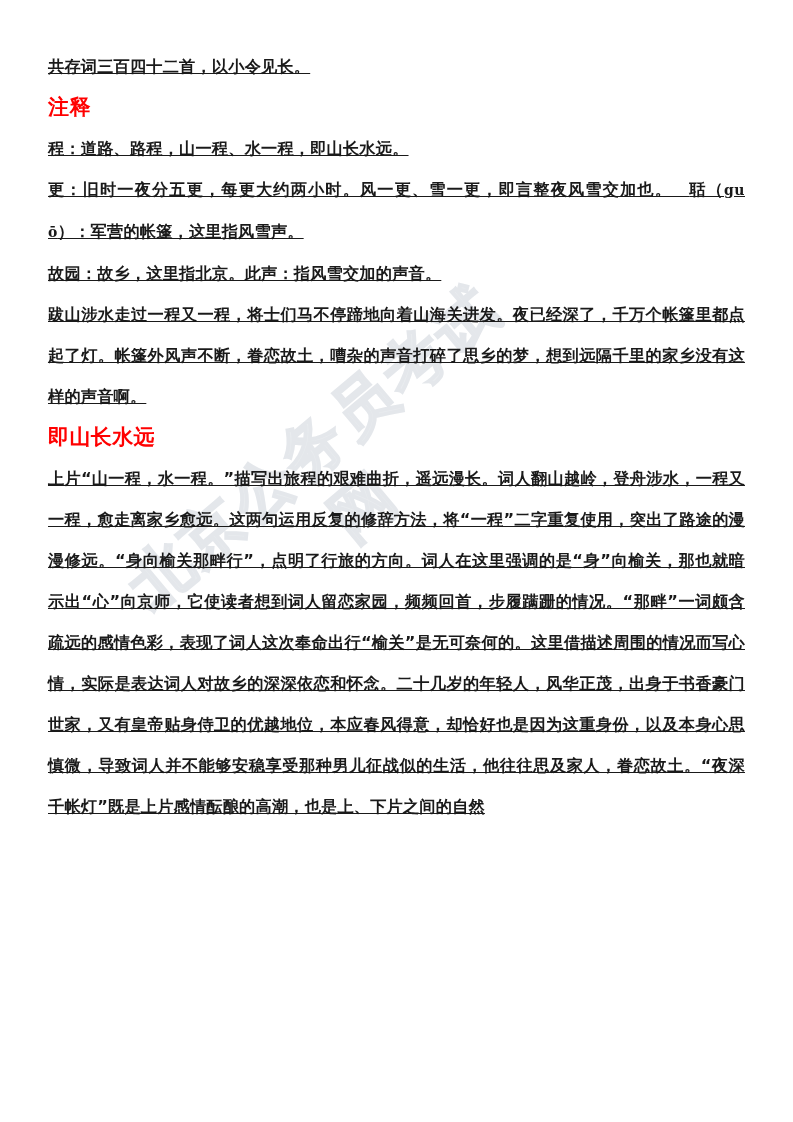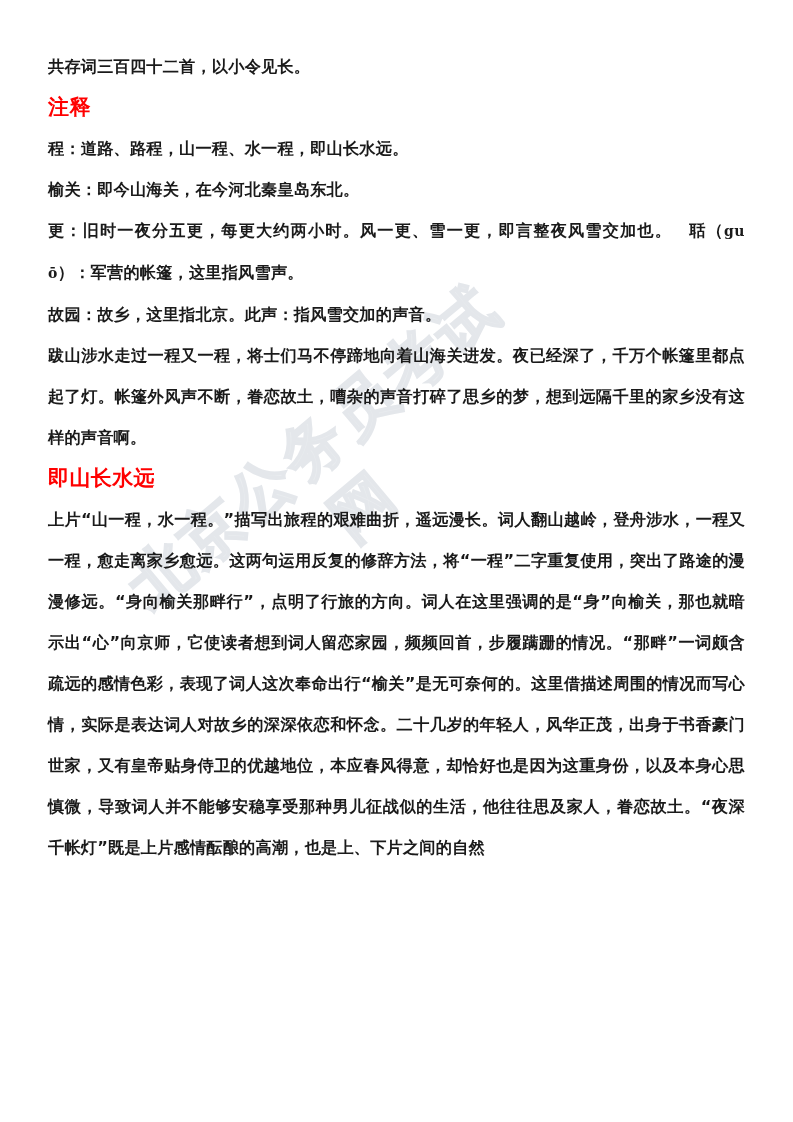--- a/index.html
+++ b/index.html
@@ -66,20 +66,21 @@
     font-family: "DejaVu Sans", "Liberation Sans", sans-serif;
     font-weight: 700;
     font-size: 16.2px;
     line-height: 41px;
     color: #1a1a1a;
     margin: 0;
     text-align: justify;
     text-justify: inter-character;
     letter-spacing: 0.2px;
     word-break: break-all;
+    text-decoration: underline;
   }
 
   .heading {
     font-family: "DejaVu Sans", "Liberation Sans", sans-serif;
     font-weight: 700;
     font-size: 21px;
     line-height: 41px;
     color: #ff0000;
     margin: 0;
     letter-spacing: 0.4px;
@@ -102,21 +103,20 @@
   </div>
 
   <div class="content">
 
     <p class="para">共存词三百四十二首，以小令见长。</p>
 
     <p class="heading">注释</p>
 
     <p class="para">程：道路、路程，山一程、水一程，即山长水远。</p>
 
-    <p class="para">榆关：即今山海关，在今河北秦皇岛东北。</p>
 
 
     <p class="para"><span>更：旧时一夜分五更，每更大约两小时。风一更、雪一更，即言整夜风雪交加也。　</span><span>聒（</span><span class="pinyin">guō</span><span>）：军营的帐篷，这里指风雪声。</span></p>
 
     <p class="para">故园：故乡，这里指北京。此声：指风雪交加的声音。</p>
 
 
     <p class="para">跋山涉水走过一程又一程，将士们马不停蹄地向着山海关进发。夜已经深了，千万个帐篷里都点起了灯。帐篷外风声不断，眷恋故土，嘈杂的声音打碎了思乡的梦，想到远隔千里的家乡没有这样的声音啊。</p>
 
     <p class="heading">即山长水远</p>

